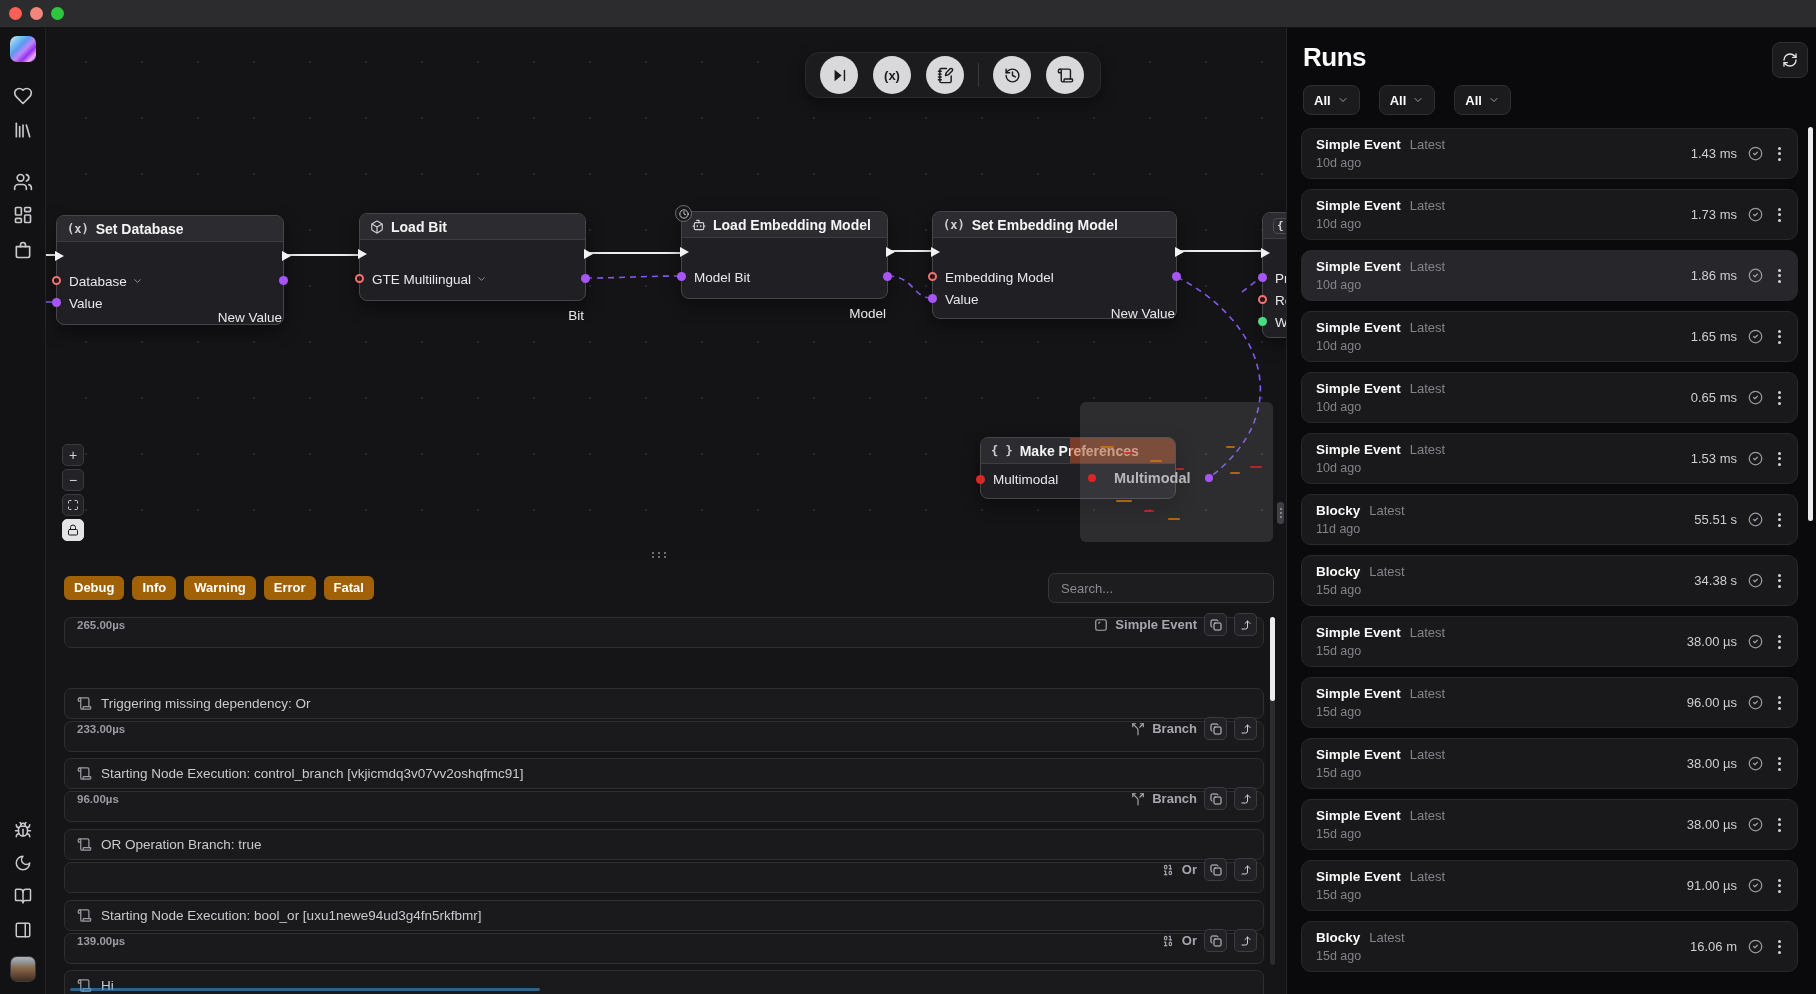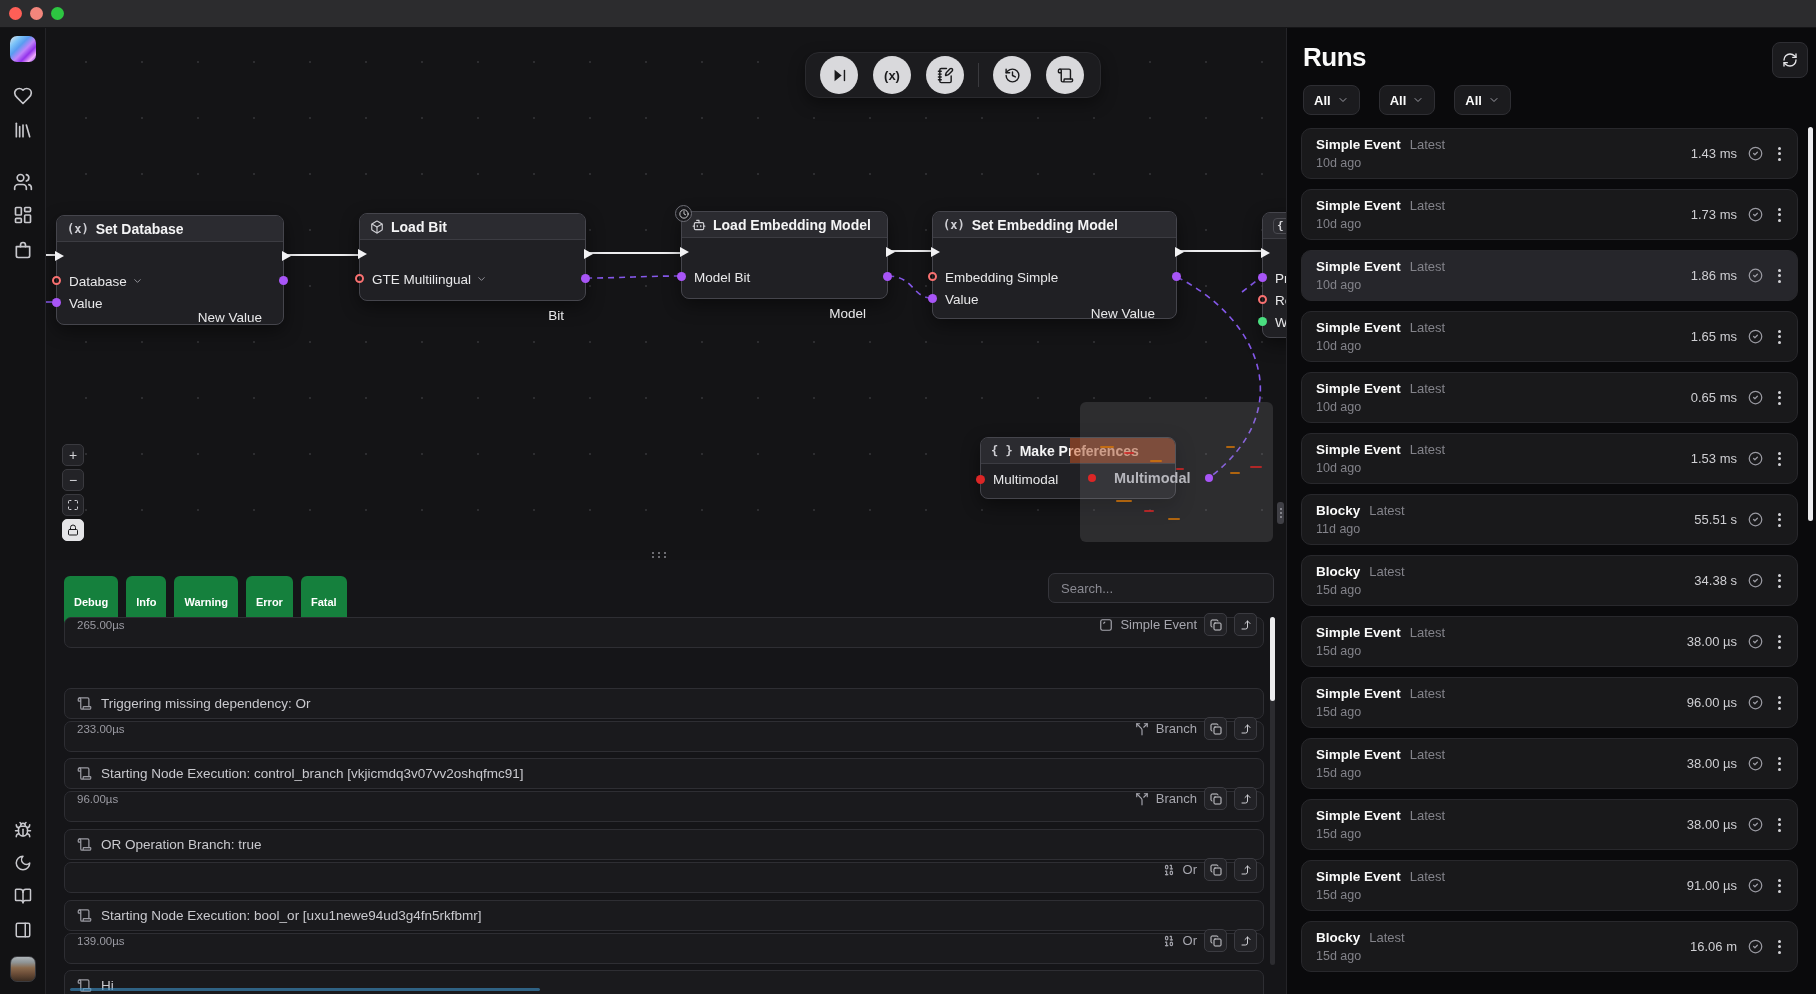--- a/index.html
+++ b/index.html
@@ -36,21 +36,21 @@
   .node{position:absolute;background:#202024;border:1px solid #45454c;border-radius:8px;z-index:2;
         box-shadow:0 6px 18px rgba(0,0,0,.45);}
   .nh{height:26px;display:flex;align-items:center;gap:7px;padding:0 10px;background:#2b2b30;
       border-bottom:1px solid #3c3c42;border-radius:7px 7px 0 0;font-weight:700;font-size:14px;color:#f4f4f5;
       white-space:nowrap;overflow:hidden;position:relative;}
   .nh-glyph{font-size:12px;font-weight:700;color:#cfcfd4;flex:none;font-family:"DejaVu Sans Mono",monospace;}
   .brace-badge{font-size:11px;font-weight:700;color:#d6d6da;border:1px solid #4a4a50;border-radius:4px;
       padding:0 3px;line-height:14px;font-family:"DejaVu Sans Mono",monospace;flex:none;}
   .prow{position:absolute;display:flex;align-items:center;gap:5px;font-size:13.5px;color:#e8e8ea;
         transform:translateY(-50%);white-space:nowrap;}
-  .prow.l{left:12px;}  .prow.r{right:21px;margin-top:36px;}
+  .prow.l{left:12px;}  .prow.r{right:1px;margin-top:36px;}
   .pin{position:absolute;width:9px;height:9px;border-radius:50%;z-index:3;}
   .pin.left{left:-5px;} .pin.right{right:-5px;}
   .pin.donut{border:2.5px solid #f87171;background:rgba(20,10,10,.5);}
   .pin.purple{background:#a855f7;}
   .pin.redfill{background:#dc2626;}
   .pin.green{background:#4ade80;}
   .exec{position:absolute;width:0;height:0;border-top:5px solid transparent;border-bottom:5px solid transparent;
         border-left:9px solid #f2f2f4;z-index:3;}
   .exec.in{left:-2px;} .exec.out{right:-8px;}
   .clock-badge{position:absolute;left:-7px;top:-7px;width:17px;height:17px;border-radius:50%;background:#18181b;
@@ -68,31 +68,31 @@
       display:flex;align-items:center;justify-content:center;font-size:14px;line-height:1;padding:0;}
   .zc.lit{background:#e4e4e7;color:#18181b;border-color:#e4e4e7;}
   .rgrip{position:absolute;left:1231px;top:474px;width:7px;height:22px;border-radius:3px;background:#3f3f45;z-index:6;
          display:flex;flex-direction:column;align-items:center;justify-content:center;gap:2px;}
   .rgrip b{width:2px;height:2px;border-radius:50%;background:#9a9aa0;}
   .hgrip{position:absolute;left:606px;top:524px;display:grid;grid-template-columns:repeat(3,4px);gap:2px;z-index:7;}
   .hgrip b{width:2px;height:2px;border-radius:50%;background:#8a8a90;}
   
   .logpanel{position:absolute;left:0;top:532px;width:1240px;height:434px;background:#151518;z-index:6;overflow:hidden;}
   .chips{position:absolute;left:18px;top:16px;display:flex;gap:8px;}
-  .chip{background:#15803d;color:#fff;font-size:11px;font-weight:700;border:none;border-radius:6px;
-        padding:20px 10px;line-height:1.2;}
+  .chip{background:#a16207;color:#fff;font-size:13px;font-weight:700;border:none;border-radius:6px;
+        padding:4px 10px;line-height:1.2;}
   .log-search{position:absolute;left:1002px;top:13px;width:226px;height:30px;background:#1d1d20;border:1px solid #35353b;
         border-radius:7px;color:#e5e5e5;font-size:13px;padding:0 12px;font-family:"Liberation Sans",sans-serif;}
   .log-search::placeholder{color:#8a8a92;}
   .log-entry{position:absolute;left:18px;right:22px;}
   .log-msg,.log-foot{border:1px solid #2e2e33;border-radius:7px;background:#1a1a1d;height:31px;
         display:flex;align-items:center;position:relative;}
   .log-msg{margin-bottom:2px;padding:0 12px;gap:9px;font-size:13.5px;color:#c9c9ce;}
   .log-msg .lg-ic{color:#9a9aa2;display:flex;}
-  .log-foot{padding:0 6px 16px 12px;}
+  .log-foot{padding:0 6px 16px 12px;font-weight:bold;}
   .dur{font-size:11.5px;color:#9a9aa2;}
   .foot-right{position:absolute;right:6px;display:flex;align-items:center;gap:7px;color:#a6a6ae;font-size:13px;}
   .sq-btn{width:23px;height:23px;border-radius:5px;border:1px solid #3b3b41;background:#222226;color:#cfcfd4;
         display:flex;align-items:center;justify-content:center;padding:0;}
   .log-track{position:absolute;left:1224px;top:57px;width:5px;height:348px;background:#2c2c30;border-radius:3px;}
   .log-thumb{position:absolute;left:1224px;top:57px;width:5px;height:84px;background:#ececee;border-radius:3px;}
   .accentline{position:absolute;left:24px;top:428px;width:470px;height:3px;border-radius:2px;background:#3d93c9;opacity:.6;}
   
   .runs{position:relative;width:530px;flex:none;background:#0a0a0c;border-left:1px solid #242428;}
   .runs-title{position:absolute;left:16px;top:14px;margin:0;font-size:26px;font-weight:800;letter-spacing:-.5px;color:#fafafa;}
@@ -374,21 +374,21 @@
 
       <div class="node" style="left:886px;top:183px;width:245px;height:108px">
         <div class="nh">
           <span class="nh-glyph">(x)</span>
           <span>Set Embedding Model</span>
         </div>
         <span class="exec in" style="top:35px"></span>
         <span class="exec out" style="top:35px"></span>
         <span class="pin donut left" style="top:60px"></span>
         <div class="prow l" style="top:65px">
-          <span>Embedding Simple</span>
+          <span>Embedding Model</span>
         </div>
         <span class="pin purple right" style="top:60px"></span>
         <div class="prow r" style="top:65px">
           <span>New Value</span>
         </div>
         <span class="pin purple left" style="top:82px"></span>
         <div class="prow l" style="top:87px">
           <span>Value</span>
         </div>
       </div>

